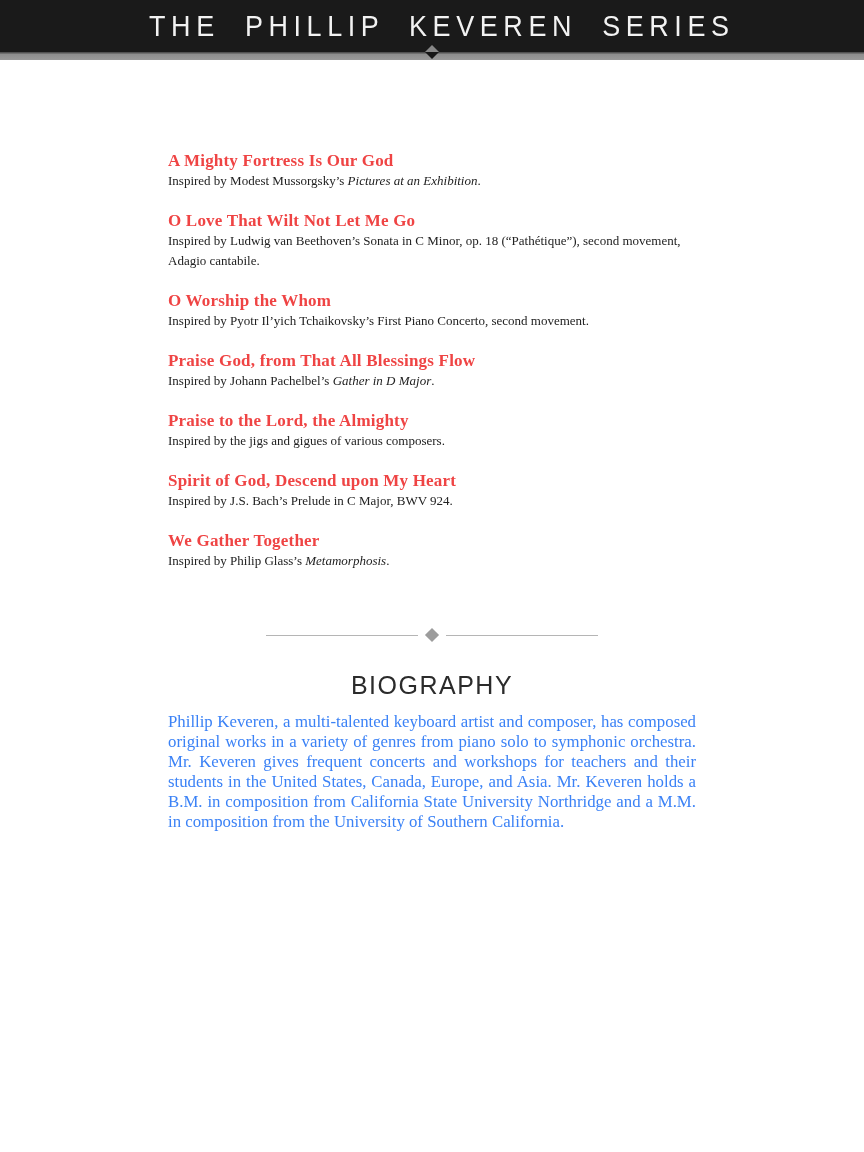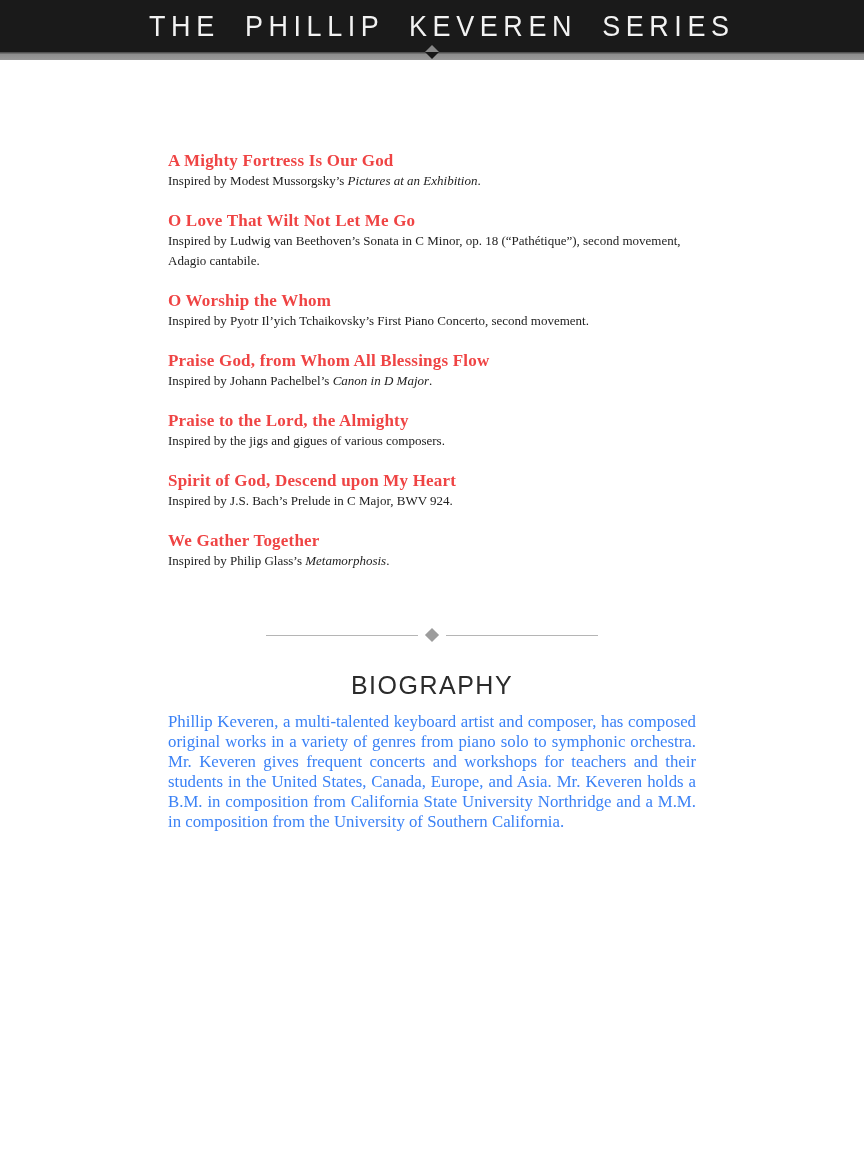--- a/index.html
+++ b/index.html
@@ -165,22 +165,22 @@
       <h3 class="song-title">O Love That Wilt Not Let Me Go</h3>
       <p class="song-desc"><span>Inspired by Ludwig van Beethoven’s Sonata in C Minor, op. 18 (“Pathétique”), second movement, Adagio cantabile.</span></p>
     </section>
 
     <section class="song">
       <h3 class="song-title">O Worship the Whom</h3>
       <p class="song-desc"><span>Inspired by Pyotr Il’yich Tchaikovsky’s First Piano Concerto, second movement.</span></p>
     </section>
 
     <section class="song">
-      <h3 class="song-title">Praise God, from Whom All Blessings Flow</h3>
-      <p class="song-desc"><span>Inspired by Johann Pachelbel’s </span><span class="it">Canon in D Major</span><span>.</span></p>
+      <h3 class="song-title">Praise God, from That All Blessings Flow</h3>
+      <p class="song-desc"><span>Inspired by Johann Pachelbel’s </span><span class="it">Gather in D Major</span><span>.</span></p>
     </section>
 
     <section class="song">
       <h3 class="song-title">Praise to the Lord, the Almighty</h3>
       <p class="song-desc"><span>Inspired by the jigs and gigues of various composers.</span></p>
     </section>
 
     <section class="song">
       <h3 class="song-title">Spirit of God, Descend upon My Heart</h3>
       <p class="song-desc"><span>Inspired by J.S. Bach’s Prelude in C Major, BWV 924.</span></p>

